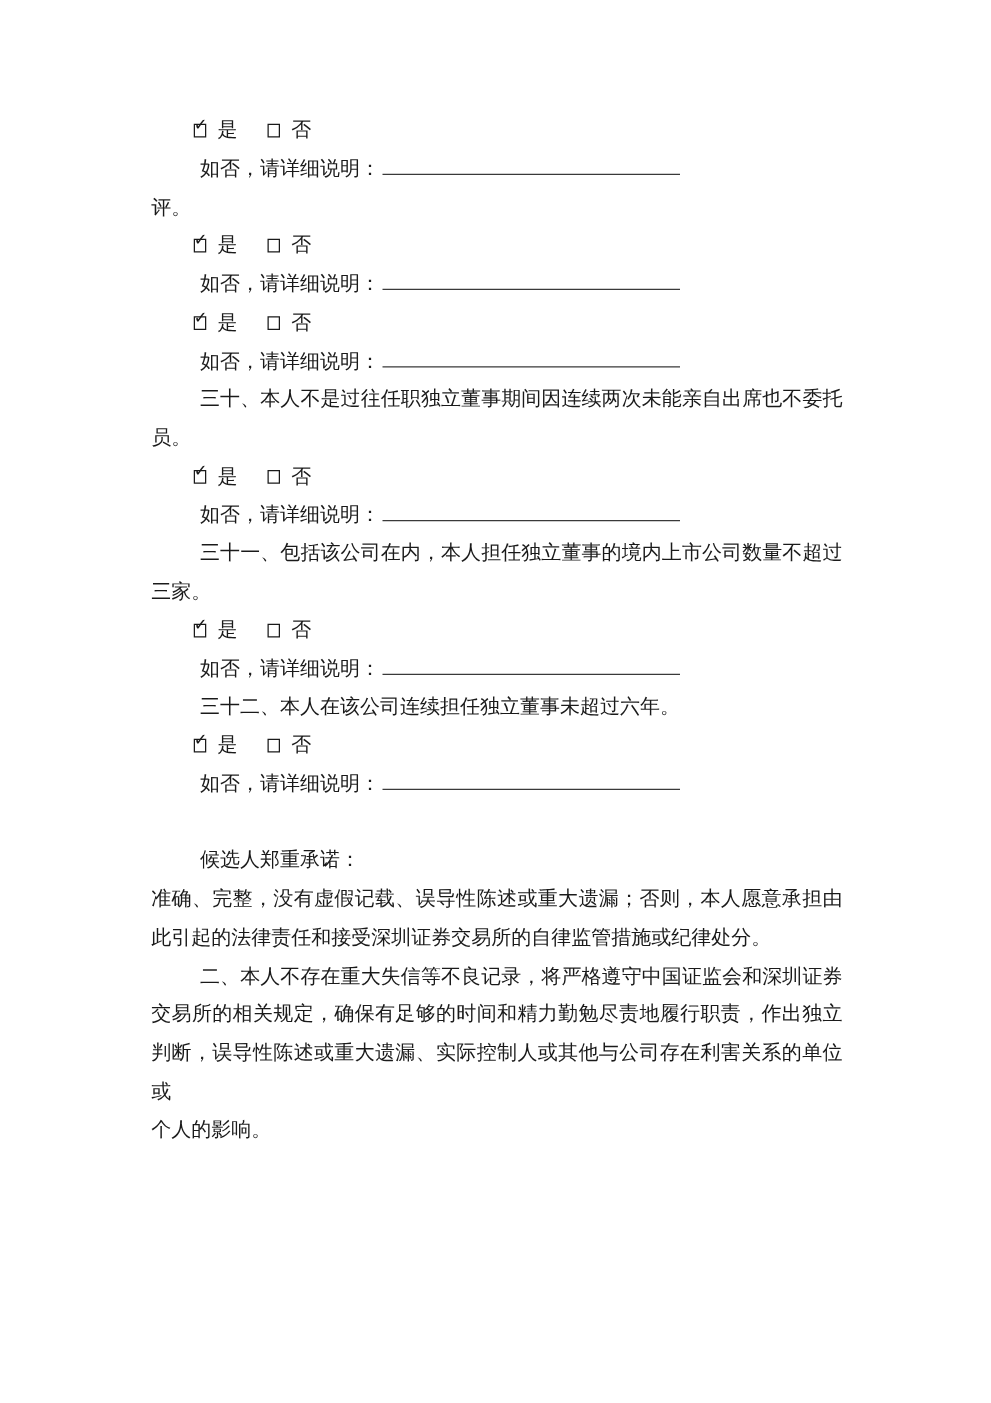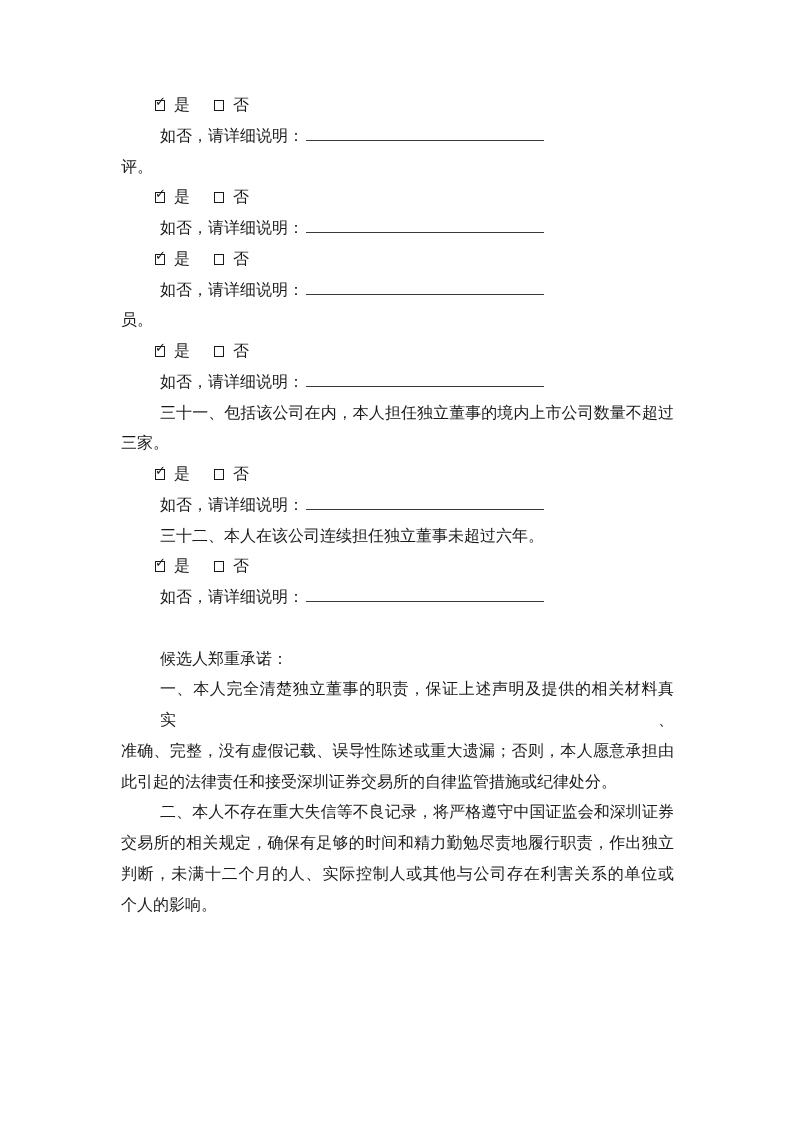--- a/index.html
+++ b/index.html
@@ -78,20 +78,21 @@
       <span>如否，请详细说明：</span><span class="blank"></span>
     </div>
 
     <div class="line opts">
       <span class="cb"><span class="check">✓</span></span><span class="optlabel">是</span><span class="cb"></span><span class="optlabel">否</span>
     </div>
     <div class="line ind">
       <span>如否，请详细说明：</span><span class="blank"></span>
     </div>
 
+    <div class="line ind fill">三十、本人不是过往任职独立董事期间因连续两次未能亲自出席也不委托</div>
     <div class="line">员。</div>
     <div class="line opts">
       <span class="cb"><span class="check">✓</span></span><span class="optlabel">是</span><span class="cb"></span><span class="optlabel">否</span>
     </div>
     <div class="line ind">
       <span>如否，请详细说明：</span><span class="blank"></span>
     </div>
 
     <div class="line ind fill">三十一、包括该公司在内，本人担任独立董事的境内上市公司数量不超过</div>
     <div class="line">三家。</div>
@@ -106,22 +107,21 @@
     <div class="line opts">
       <span class="cb"><span class="check">✓</span></span><span class="optlabel">是</span><span class="cb"></span><span class="optlabel">否</span>
     </div>
     <div class="line ind">
       <span>如否，请详细说明：</span><span class="blank"></span>
     </div>
 
     <div class="line spacer"></div>
 
     <div class="line ind">候选人郑重承诺：</div>
-    <div class="line ind fill">一、本人完全清楚独立董事的职责，保证上述声明及提供的相关材料真实、</div>
     <div class="line fill">准确、完整，没有虚假记载、误导性陈述或重大遗漏；否则，本人愿意承担由</div>
     <div class="line">此引起的法律责任和接受深圳证券交易所的自律监管措施或纪律处分。</div>
     <div class="line ind fill">二、本人不存在重大失信等不良记录，将严格遵守中国证监会和深圳证券</div>
     <div class="line fill">交易所的相关规定，确保有足够的时间和精力勤勉尽责地履行职责，作出独立</div>
-    <div class="line fill">判断，未满十二个月的人、实际控制人或其他与公司存在利害关系的单位或</div>
+    <div class="line fill">判断，误导性陈述或重大遗漏、实际控制人或其他与公司存在利害关系的单位或</div>
     <div class="line">个人的影响。</div>
 
   </div>
 </div>
 
 </body></html>

